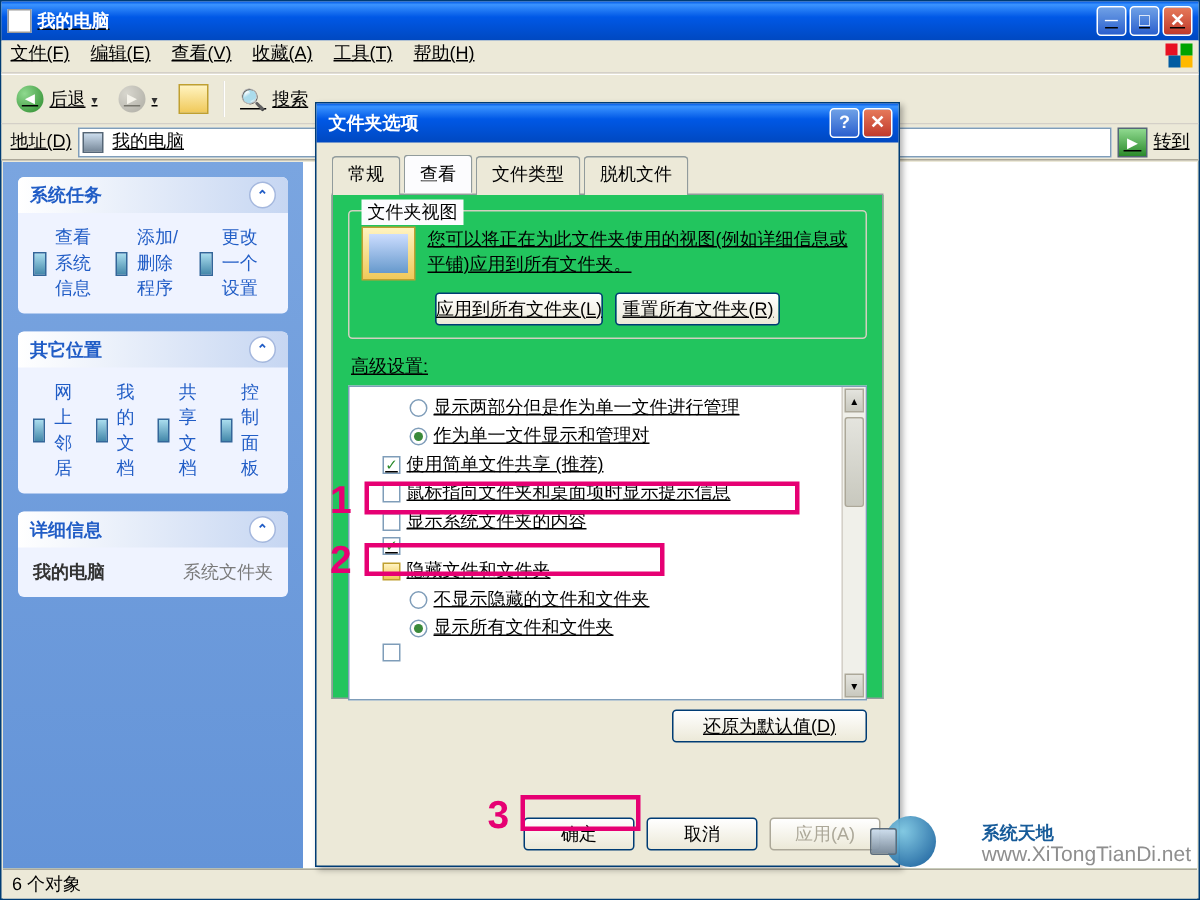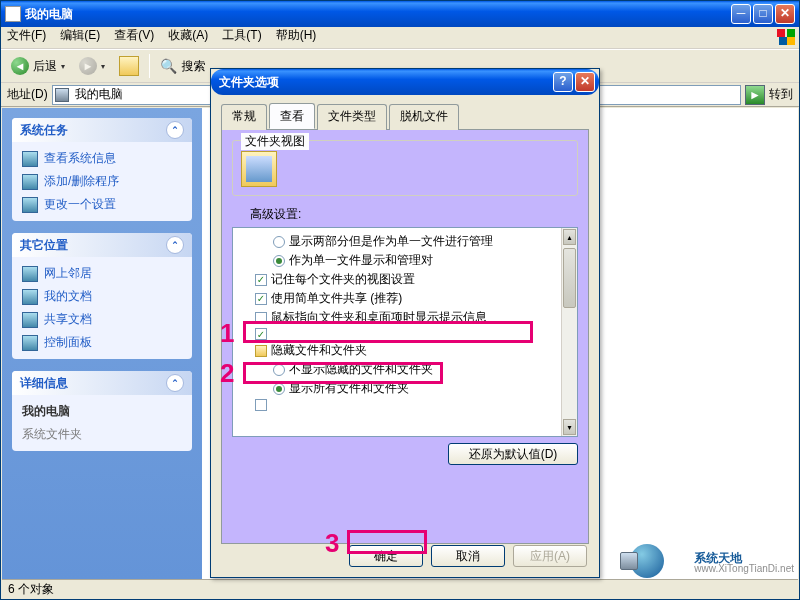--- a/index.html
+++ b/index.html
@@ -1,19 +1,19 @@
 <!DOCTYPE html>
 <html><head>
 <meta charset="utf-8">
 <style>
 * { box-sizing: border-box; margin: 0; padding: 0; font-family: "Microsoft YaHei", SimSun, sans-serif; font-size: 12px; }
 body { background: #fff; width: 800px; height: 600px; overflow: hidden; position: relative; }
 
 
-.main-window { position: absolute; inset: 0; border: 1px solid #003c74; background: #ece9d8; }
+.main-window { position: absolute; inset: 0; border: 1px solid #003c74; background: #ece9d8; text-decoration: underline; }
 .titlebar { height: 26px; background: linear-gradient(to bottom, #0058e6 0%, #3a93ff 8%, #0058e6 40%, #0048c0 100%); display: flex; align-items: center; padding: 0 4px; color: #fff; }
 .titlebar .ico { width: 16px; height: 16px; margin-right: 4px; background: #fff; border: 1px solid #999; }
 .titlebar .title { flex: 1; font-weight: bold; }
 .titlebar .winbtns { display: flex; gap: 2px; }
 .titlebar .winbtn { width: 20px; height: 20px; background: linear-gradient(#6fa1e6,#2a5fce); border: 1px solid #fff; border-radius: 3px; color: #fff; text-align: center; line-height: 16px; font-weight: bold; cursor: pointer; }
 .titlebar .winbtn.close { background: linear-gradient(#e67a5a,#c0392b); }
 
 .menubar { height: 22px; background: #ece9d8; display: flex; align-items: flex-start; padding: 0 6px; gap: 14px; border-bottom: 1px solid #d4d0c8; position: relative; }
 .menubar .flag { position: absolute; right: 4px; top: 2px; width: 18px; height: 18px; }
 .menubar .flag::before { content:""; position:absolute; width:8px; height:8px; background:#e81123; top:0; left:0; }
@@ -30,50 +30,50 @@
 .addrbar input { flex:1; height:20px; border:1px solid #7f9db9; padding:0 4px 0 22px; background:#fff; }
 .addr-wrap { flex:1; position:relative; display:flex; }
 .addr-wrap .pcico { position:absolute; left:3px; top:3px; width:14px; height:14px; background:linear-gradient(#cde,#789); border:1px solid #567; }
 .gobtn { width:20px; height:20px; background:linear-gradient(#8fd98f,#2a8a2a); border:1px solid #567; display:flex; align-items:center; justify-content:center; color:#fff; }
 
 .client { position:absolute; top:107px; bottom:20px; left:1px; right:1px; display:flex; background:#86efac; }
 .sidebar { width:200px; background: linear-gradient(to bottom, #7aa5e0 0%, #6494d8 100%); padding:10px; display:flex; flex-direction:column; gap:12px; }
 .panel { background:#eff3ff; border-radius:4px; overflow:hidden; }
 .panel-hd { height:24px; background: linear-gradient(to right,#fff 0%, #c6d6f2 100%); display:flex; align-items:center; padding:0 8px; color:#215dc6; font-weight:bold; justify-content:space-between; }
 .panel-hd .chev { width:18px; height:18px; border-radius:50%; background:#fff; border:1px solid #a5b8de; display:flex; align-items:center; justify-content:center; color:#215dc6; font-size:9px; }
-.panel-bd { padding:8px 10px; display:flex; flex-direction:column; gap:6px;justify-content:space-between; }
+.panel-bd { padding:8px 10px; display:flex; flex-direction:row; gap:6px;justify-content:space-between; }
 .panel-bd a { color:#215dc6; text-decoration:none; display:flex; align-items:center; gap:6px; }
 .panel-bd .linkico { width:16px; height:16px; background:linear-gradient(#ade,#48a); border:1px solid #369; }
 .panel-bd .plain { color:#7a7a7a; }
 
 .content { flex:1; background:#fff; }
 
 .statusbar { position:absolute; bottom:0; left:1px; right:1px; height:20px; background:#ece9d8; border-top:1px solid #aca899; display:flex; align-items:center; padding:0 6px; }
 
 
 .dialog { position:absolute; left:210px; top:68px; width:390px; height:510px; background:#ece9d8; border:1px solid #003c74; box-shadow: 2px 2px 4px rgba(0,0,0,.3); }
-.dialog .titlebar { height:26px;border-radius:12px; }
+.dialog .titlebar { height:26px; }
 .dialog .dlgbtns { display:flex; gap:2px; }
 .dialog-body { padding:8px 10px; }
 .tabs { display:flex; border-bottom:1px solid #919b9c; }
 .tab { padding:3px 10px; background:#ece9d8; border:1px solid #919b9c; border-bottom:none; border-radius:3px 3px 0 0; margin-right:2px; position:relative; top:1px; }
 .tab.active { background:#fcfcfe; border-bottom:1px solid #fcfcfe; z-index:1; padding-top:4px; padding-bottom:3px; top:0; }
-.tabcontent { background:#c4b5fd; border:1px solid #919b9c; border-top:none; padding:10px; height:414px; position:relative; }
+.tabcontent { background:#22c55e; border:1px solid #919b9c; border-top:none; padding:10px; height:336px; position:relative;text-decoration:underline; }
 
 .groupbox { border:1px solid #d0d0bf; border-radius:3px; padding:10px 8px 8px; margin-bottom:10px; position:relative; }
 .groupbox .legend { position:absolute; top:-8px; left:8px; background:#fcfcfe; padding:0 4px; }
 .fvrow { display:flex; gap:8px; align-items:flex-start; }
 .foldericon { width:36px; height:36px; background:linear-gradient(#fff3c0,#f0c95a); border:1px solid #c0a030; position:relative; }
 .foldericon::after { content:""; position:absolute; inset:4px; background:linear-gradient(#cdf,#69c); }
 .fvtext { flex:1; line-height:1.4; }
 .btnrow { display:flex; gap:8px; margin-top:8px; justify-content:center; }
 .xpbtn { min-width:110px; height:22px; background:linear-gradient(#fff,#ece9d8); border:1px solid #003c74; border-radius:3px; cursor:pointer; }
 .xpbtn:disabled { color:#aca899; border-color:#aca899; }
 
-.adv-label { margin:4px 0 4px 18px; }
+.adv-label { margin:4px 0 4px 2px; }
 .treeview { border:1px solid #7f9db9; background:#fff; height:210px; overflow:hidden; padding:4px; position:relative; }
 .tvscroll { position:absolute; right:0; top:0; bottom:0; width:16px; background:#f0f0ea; border-left:1px solid #d4d0c8; }
 .tvscroll .thumb { position:absolute; left:1px; right:1px; top:20px; height:60px; background:linear-gradient(#e4e4de,#c8c8be); border:1px solid #aca899; border-radius:2px; }
 .tvscroll .arr { position:absolute; left:1px; right:1px; height:16px; background:linear-gradient(#e4e4de,#c8c8be); border:1px solid #aca899; display:flex; align-items:center; justify-content:center; font-size:8px; }
 .tvscroll .arr.up { top:1px; } .tvscroll .arr.dn { bottom:1px; }
 .tvitem { display:flex; align-items:center; gap:4px; padding:1px 0; white-space:nowrap; }
 .tvitem.ind1 { padding-left:18px; }
 .tvitem.ind2 { padding-left:36px; }
 .radio { width:12px; height:12px; border:1px solid #7f9db9; border-radius:50%; display:inline-flex; align-items:center; justify-content:center; background:#fff; }
 .radio.checked::after { content:""; width:6px; height:6px; background:#3a8a3a; border-radius:50%; }
@@ -88,21 +88,21 @@
 .hl1 { left:243px; top:321px; width:290px; height:22px; }
 .hl2 { left:243px; top:362px; width:200px; height:22px; }
 .hl3 { left:347px; top:530px; width:80px; height:24px; }
 .hlnum { position:absolute; font-size:26px; font-weight:bold; color:#e60073; }
 .n1 { left:220px; top:318px; } .n2 { left:220px; top:358px; } .n3 { left:325px; top:528px; }
 
 .watermark { position:absolute; right:6px; bottom:22px; display:flex; align-items:center; gap:6px; opacity:.95; }
 .watermark .globe { width:34px; height:34px; border-radius:50%; background: radial-gradient(circle at 35% 30%, #7ec8e3, #0b5394); position:relative; }
 .watermark .globe::after { content:""; position:absolute; left:-10px; top:8px; width:16px; height:16px; background:linear-gradient(#cde,#789); border:1px solid #567; border-radius:2px; }
 .watermark .wt { font-size:15px; font-weight:bold; color:#0b5394; line-height:1;margin-left:24px; }
-.watermark .wt small { display:block; font-size:10px; color:#888; font-weight:normal;text-align:right; }
+.watermark .wt small { display:block; font-size:14px; color:#888; font-weight:normal;text-align:right; }
 </style>
 </head>
 <body>
 
 <div class="main-window">
   <div class="titlebar">
     <span class="ico"></span>
     <span class="title">我的电脑</span>
     <div class="winbtns">
       <div class="winbtn">─</div>
@@ -229,45 +229,50 @@
       <div class="tab">常规</div>
       <div class="tab active">查看</div>
       <div class="tab">文件类型</div>
       <div class="tab">脱机文件</div>
     </div>
     <div class="tabcontent">
       <div class="groupbox">
         <span class="legend">文件夹视图</span>
         <div class="fvrow">
           <div class="foldericon"></div>
+          <div class="fvtext">您可以将正在为此文件夹使用的视图(例如详细信息或平铺)应用到所有文件夹。</div>
+        </div>
+        <div class="btnrow">
+          <button class="xpbtn">应用到所有文件夹(L)</button>
+          <button class="xpbtn">重置所有文件夹(R)</button>
         </div>
       </div>
 
       <div class="adv-label">高级设置:</div>
       <div class="treeview">
         <div id="treehost">
             <div class="tvitem ind2">
               <span class="radio"></span>
               <span>显示两部分但是作为单一文件进行管理</span>
             </div>
             <div class="tvitem ind2">
               <span class="radio checked"></span>
               <span>作为单一文件显示和管理对</span>
             </div>
             <div class="tvitem ind1">
               <span class="check checked"></span>
-              <span>记住每个文件夹的视图设置</span>
-            </div>
-            <div class="tvitem ind1">
-              <span class="check checked"></span>
               <span>使用简单文件共享 (推荐)</span>
             </div>
             <div class="tvitem ind1">
               <span class="check"></span>
               <span>鼠标指向文件夹和桌面项时显示提示信息</span>
+            </div>
+            <div class="tvitem ind1">
+              <span class="check"></span>
+              <span>显示系统文件夹的内容</span>
             </div>
             <div class="tvitem ind1">
               <span class="check checked"></span>
             </div>
             <div class="tvitem ind1">
               <span style="width: 12px; height: 12px; background: linear-gradient(rgb(255, 243, 192), rgb(240, 201, 90)); border: 1px solid rgb(192, 160, 48);"></span>
               <span>隐藏文件和文件夹</span>
             </div>
             <div class="tvitem ind2">
               <span class="radio"></span>

